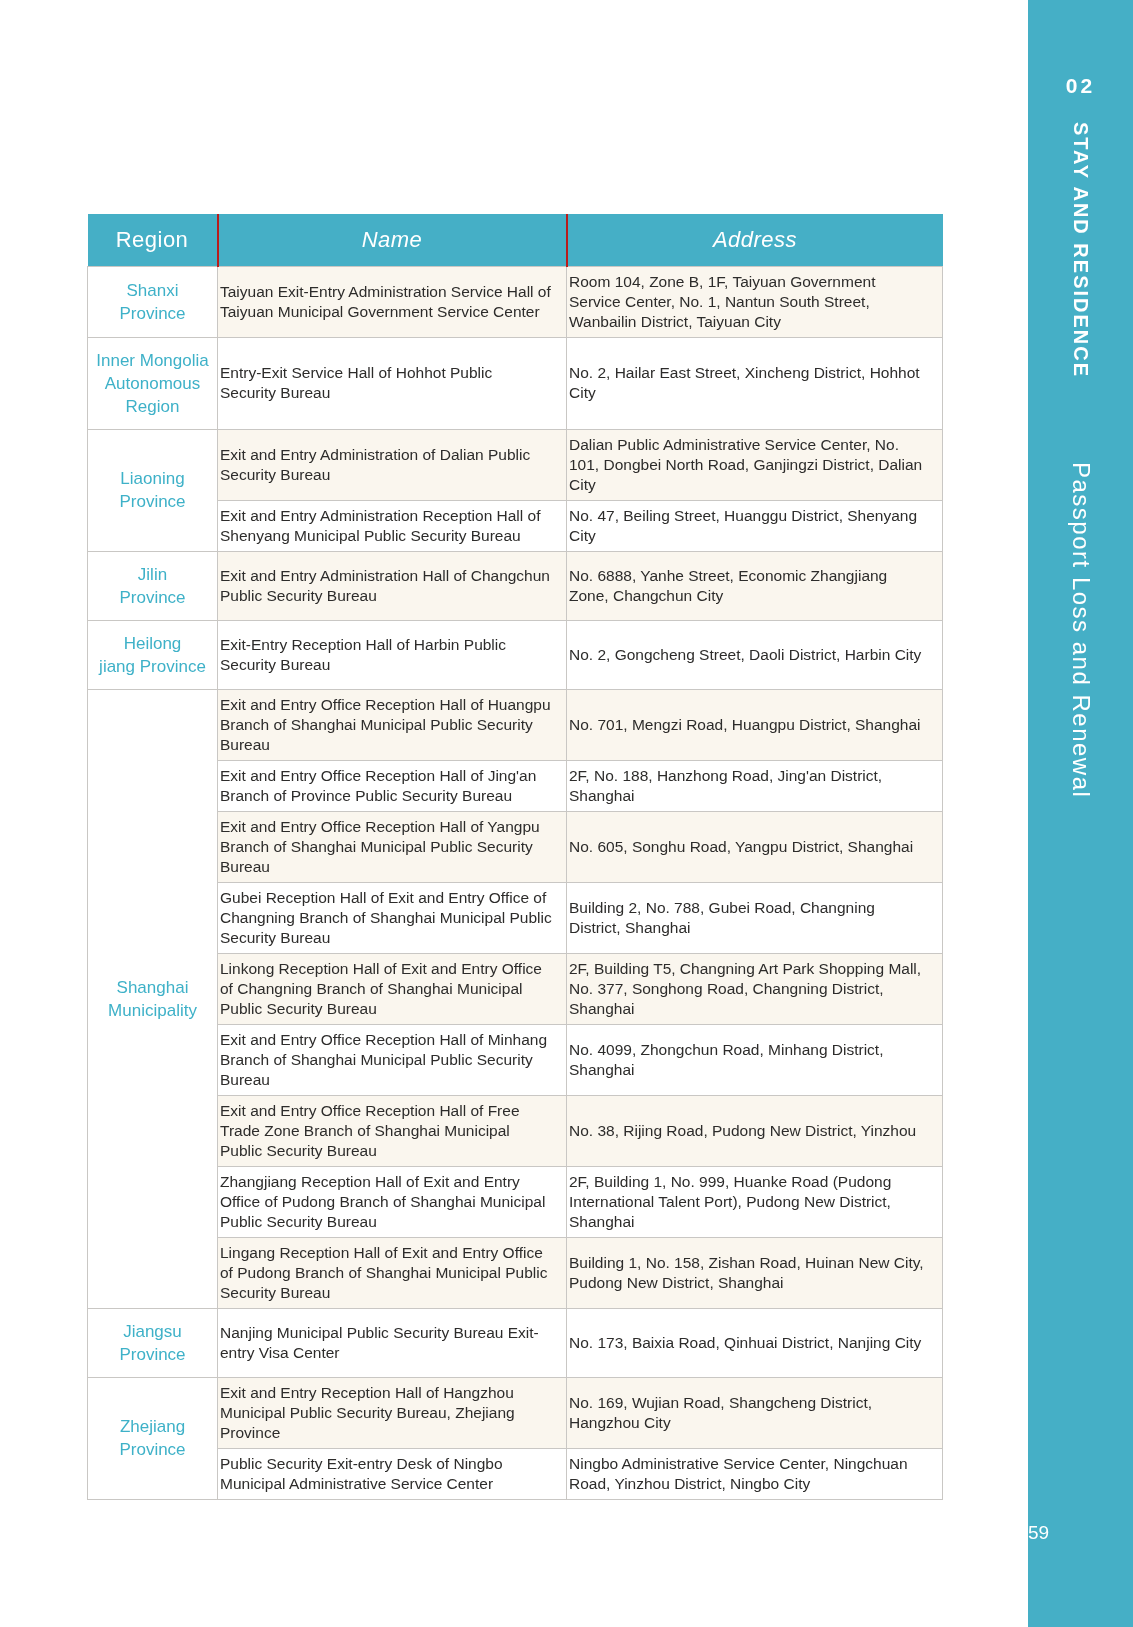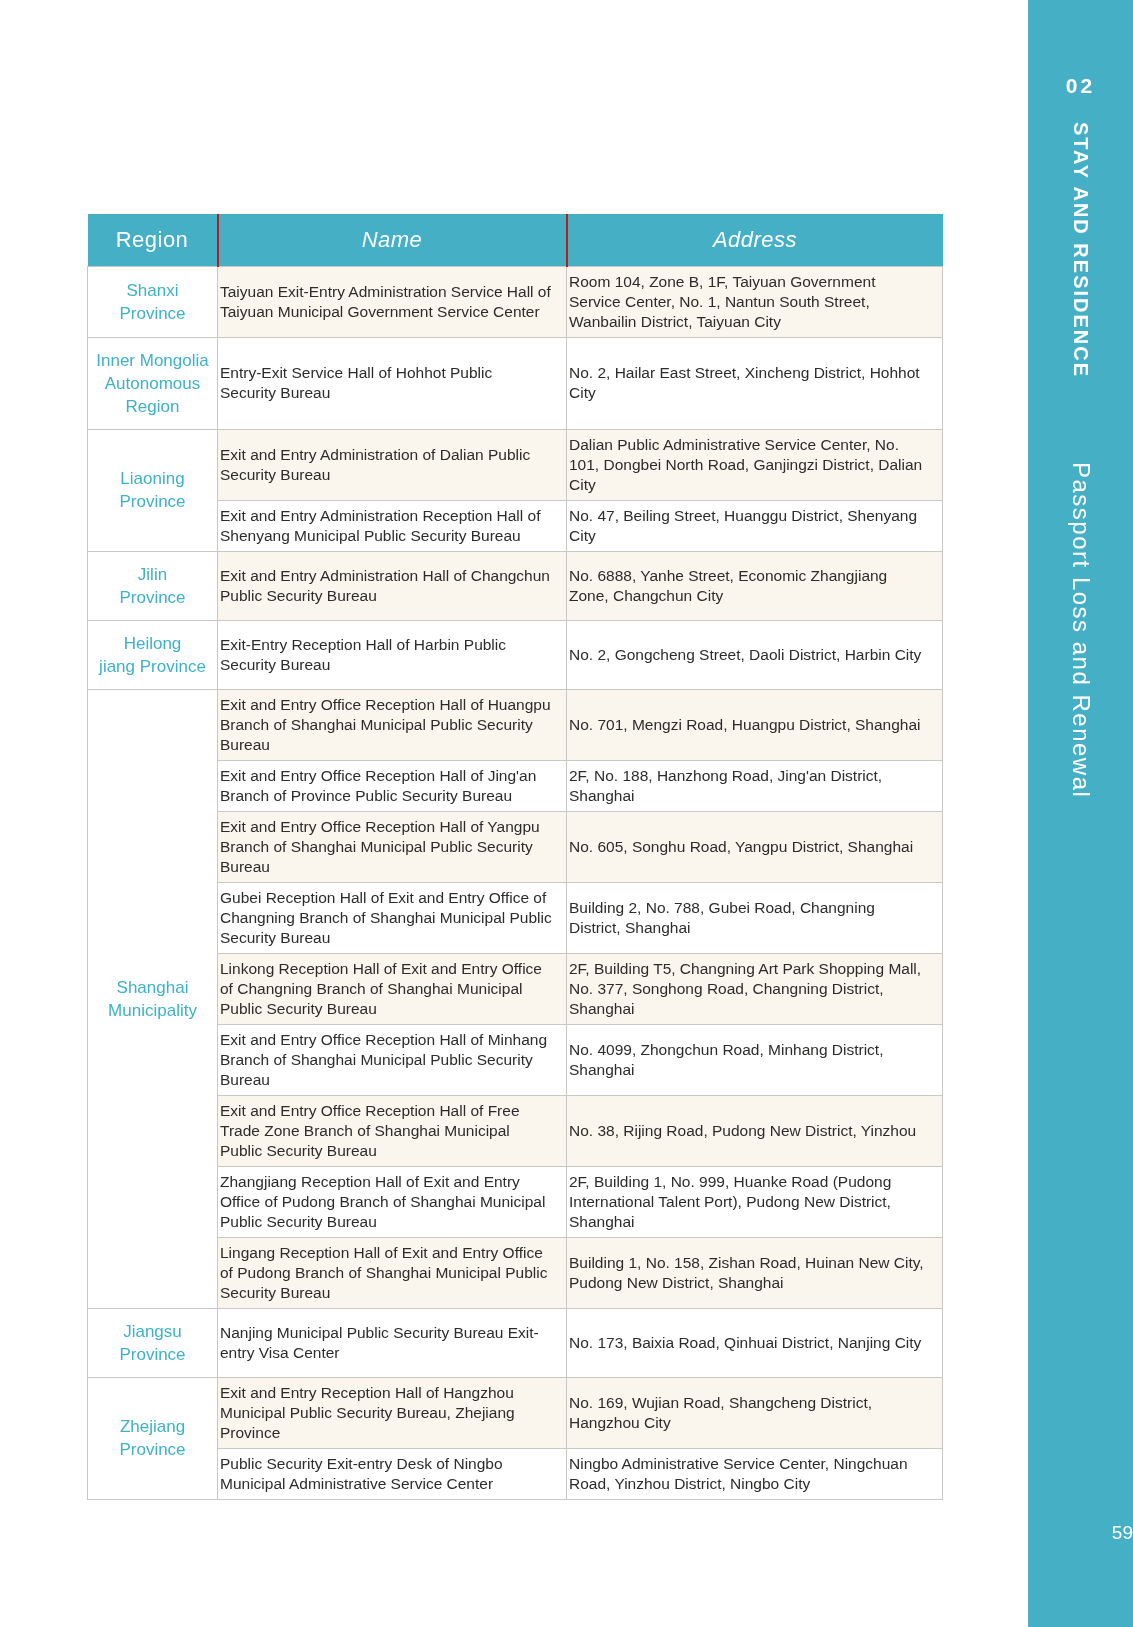--- a/index.html
+++ b/index.html
@@ -59,21 +59,21 @@
     letter-spacing:3px;
   }
   .v-text{
     position:absolute;left:50%;transform:translateX(-50%);
     writing-mode:vertical-rl;color:#ffffff;white-space:nowrap;
   }
   .chapter-title{top:122px;font-size:20px;font-weight:700;letter-spacing:2px;}
   .section-title{top:462px;font-size:24px;font-weight:400;letter-spacing:1.5px;}
   .page-num{
     position:absolute;top:1522px;left:0;width:100%;
-    text-align:right;color:#ffffff;font-size:19px;font-weight:400;
+    text-align:left;color:#ffffff;font-size:19px;font-weight:400;
   }
 </style>
 </head>
 <body>
 
 <div class="page">
 
   <table class="office-table">
     <colgroup>
       <col class="c-region">

